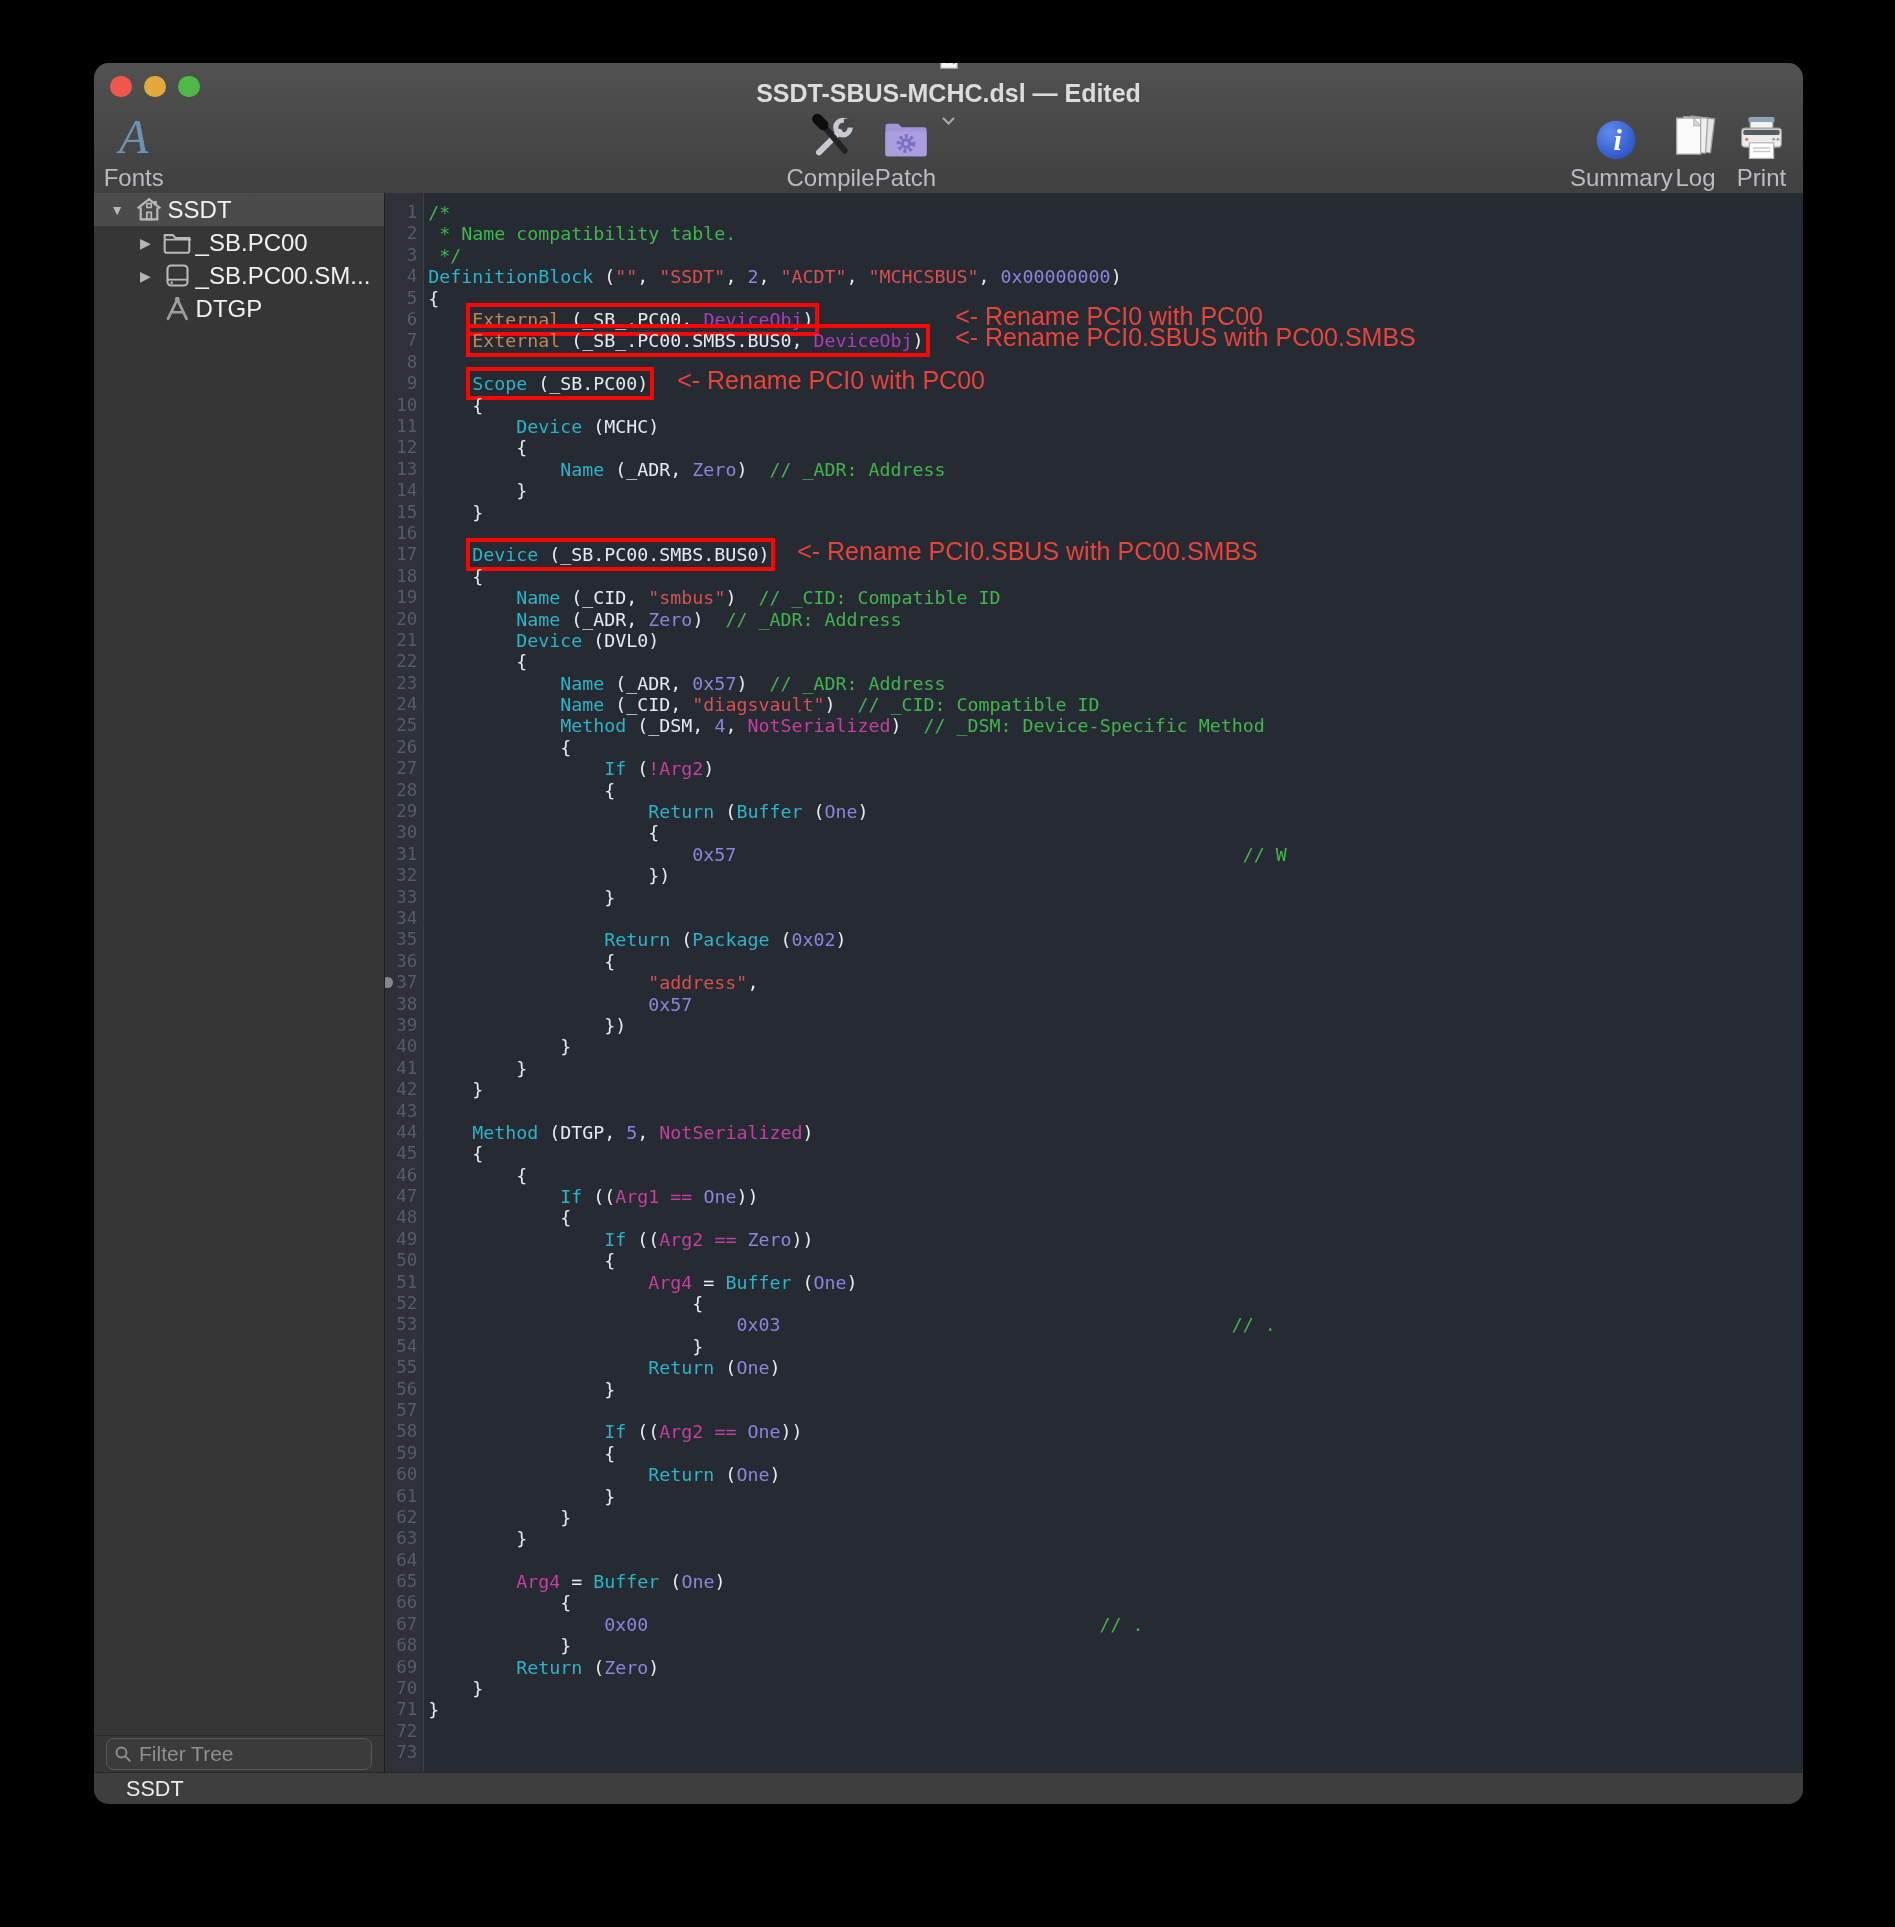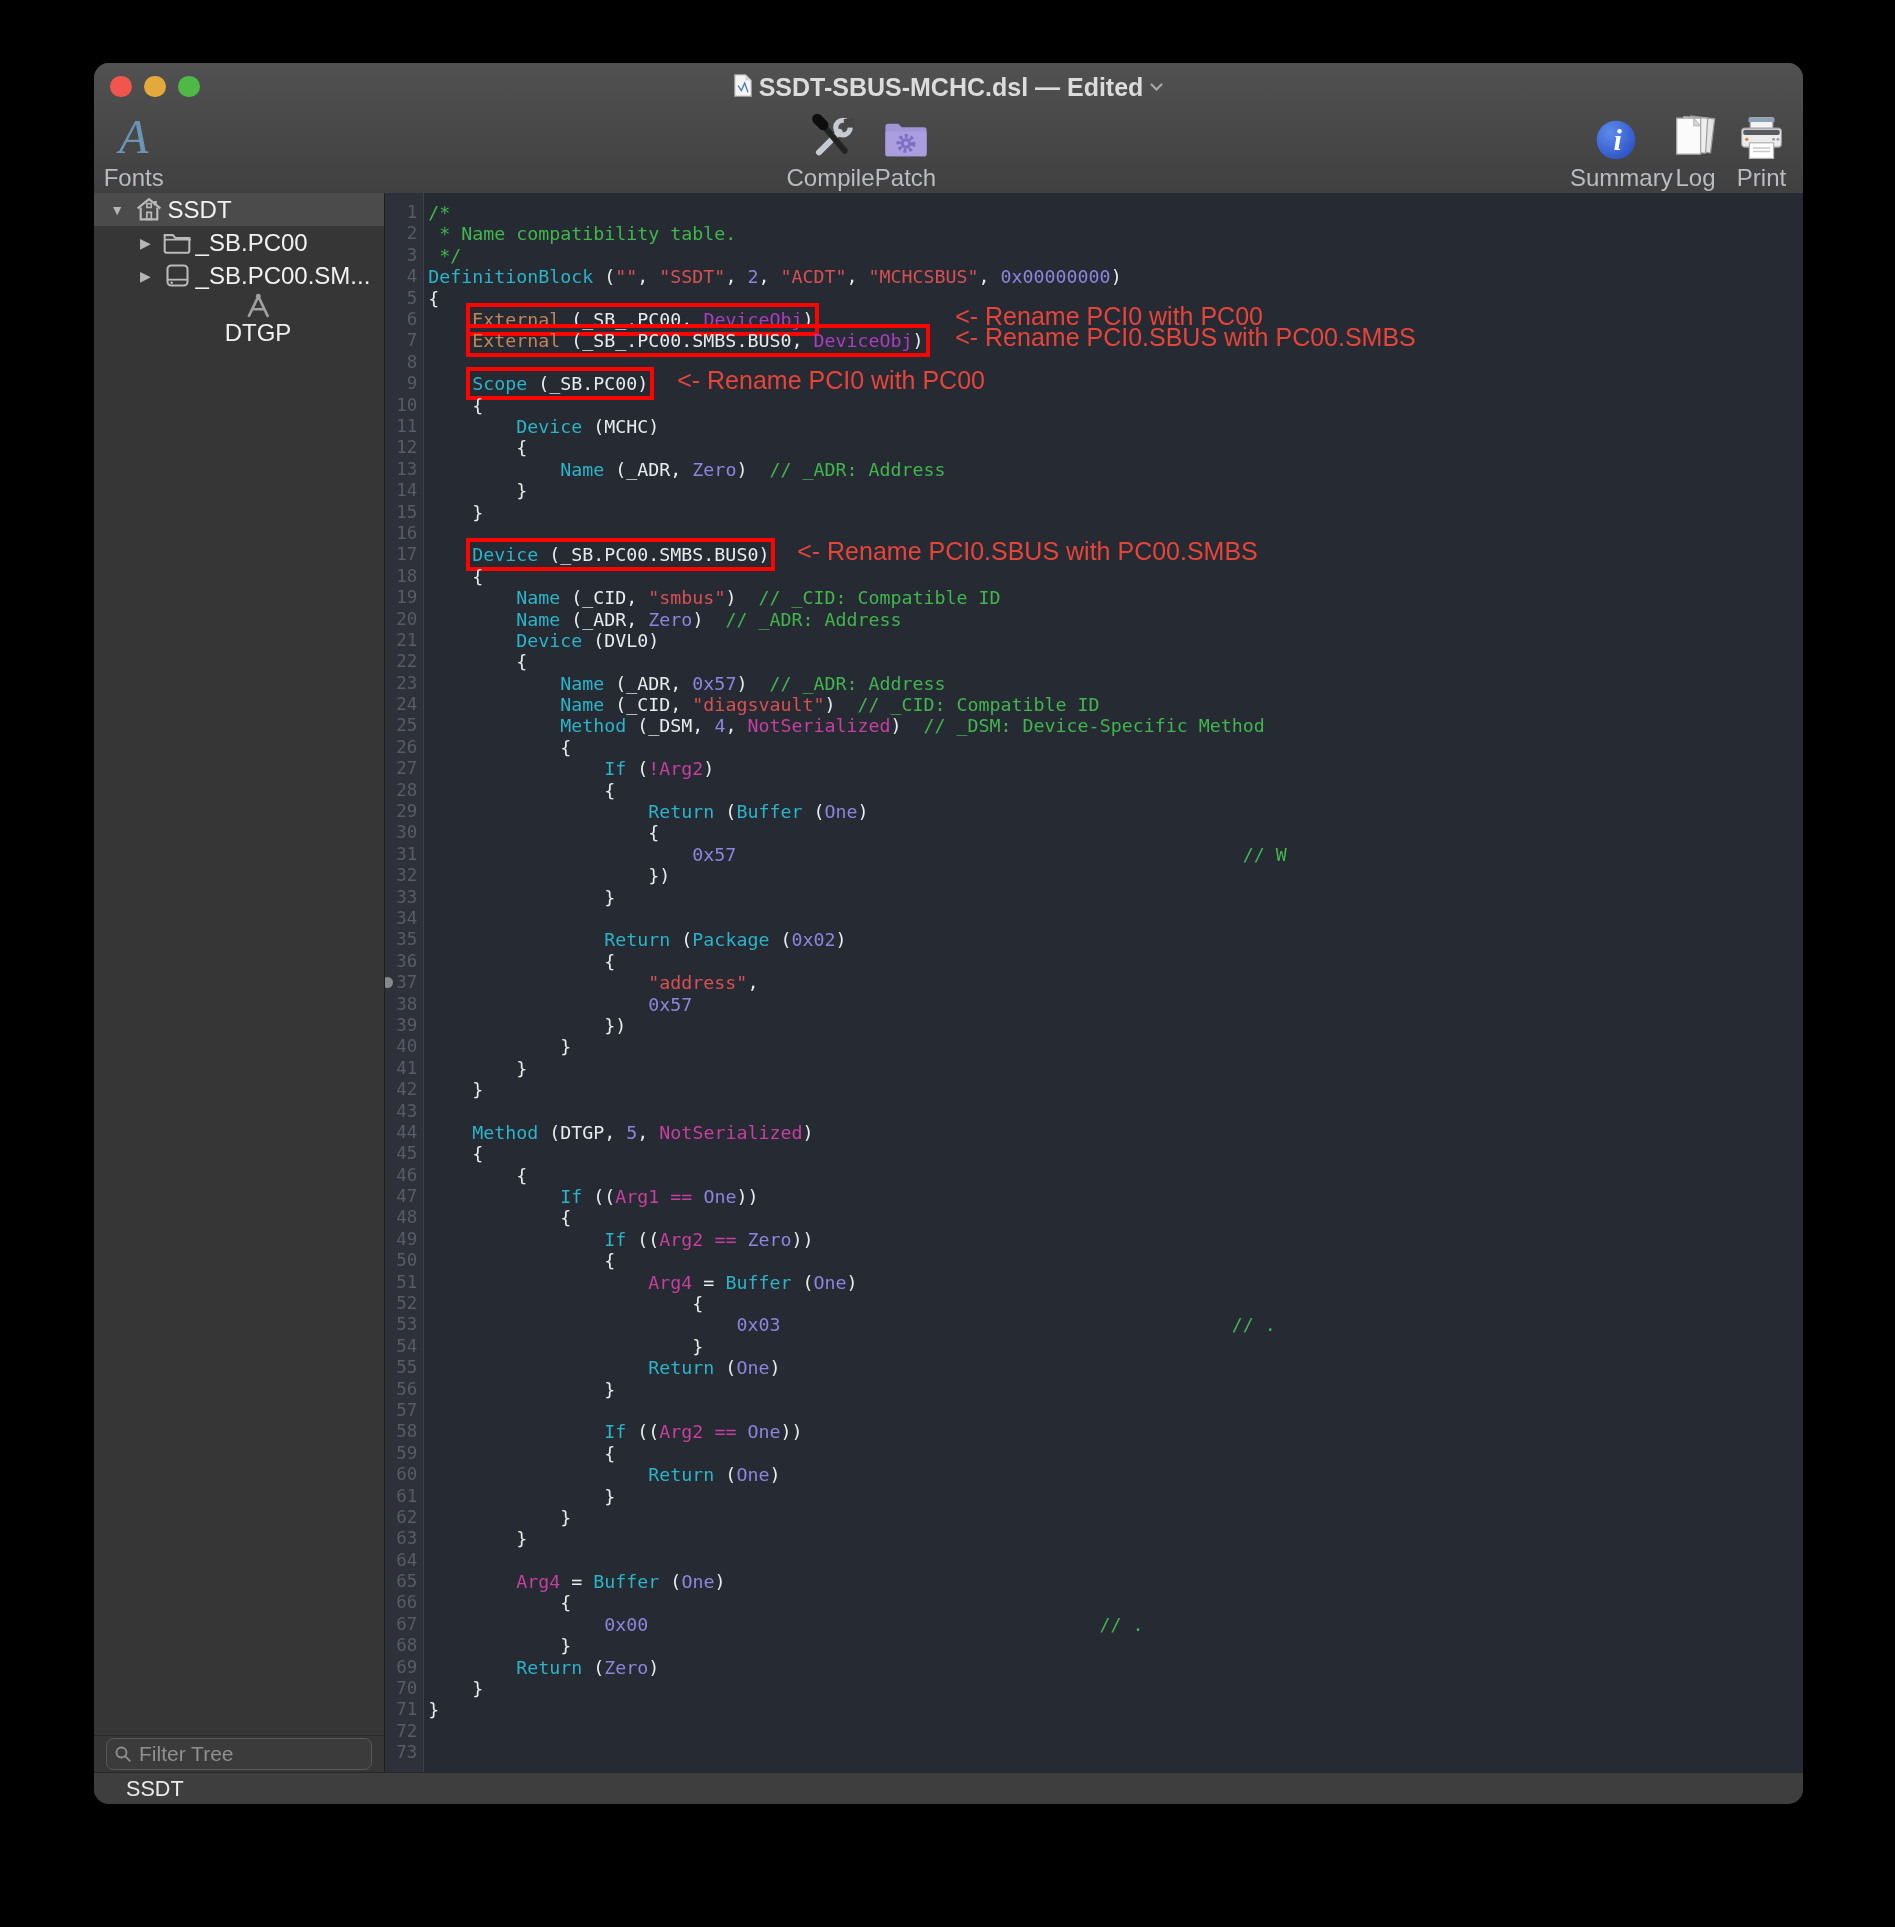--- a/index.html
+++ b/index.html
@@ -10,21 +10,21 @@
 
   
   .chrome{position:absolute;top:0;left:0;right:0;height:130px;
           background:linear-gradient(#515151,#404040);border-bottom:0.8px solid #262626;}
   .lights{position:absolute;top:12.5px;left:16px;display:flex;gap:12.5px;}
   .light{width:21.6px;height:21.6px;border-radius:50%;}
   .light.red{background:#f0564d;}
   .light.yellow{background:#e3a93b;}
   .light.green{background:#4fb948;}
   .title-row{position:absolute;top:8.3px;left:0;right:0;height:32px;display:flex;
-             justify-content:center;align-items:center;gap:6px;}
+             justify-content:center;align-items:center;gap:6px;flex-direction:column;}
   .win-title{font-size:25px;font-weight:600;color:#dcdcdc;}
   .tb-item{position:absolute;top:43px;width:91px;text-align:center;cursor:default;}
   .tb-icon{height:55px;display:flex;align-items:flex-end;justify-content:center;}
   .tb-label{font-size:24px;color:#b9bdc1;margin-top:3px;}
   .fonts-a{font-family:"Liberation Serif",serif;font-style:italic;font-size:48px;
            line-height:48px;color:#6c93b5;}
   .tb-fonts{left:-5.8px;}  .tb-compile{left:691px;} .tb-patch{left:766px;}
   .tb-summary{left:1476px;} .tb-log{left:1556px;} .tb-print{left:1622px;}
 
   
@@ -205,21 +205,21 @@
               <span class="disclosure">▶</span>
               <span class="tree-icon">
                 <svg width="25" height="25" viewBox="0 0 30 30">
                   <rect x="3" y="3" width="24" height="24" rx="4.5" fill="none" stroke="#b9b9b9" stroke-width="2.5"></rect>
                   <line x1="3.5" y1="20" x2="26.5" y2="20" stroke="#b9b9b9" stroke-width="2.2"></line>
                   <circle cx="8" cy="23.6" r="1.5" fill="#b9b9b9"></circle>
                 </svg>
               </span>
               <span>_SB.PC00.SM...</span>
             </div>
-            <div class="tree-row" style="padding-left: 38px; flex-direction: column;">
+            <div class="tree-row" style="padding-left: 38px;">
               <span class="disclosure"></span>
               <span class="tree-icon">
                 <svg width="26.6" height="26.6" viewBox="0 0 30 30">
                   <path d="M15 5 L4.5 27 M15 5 L25.5 27 M8.5 19.5 H21.5" stroke="#9f9f9f" stroke-width="3" fill="none" stroke-linecap="round"></path>
                   <circle cx="15" cy="4.8" r="2.7" fill="#9f9f9f"></circle>
                 </svg>
               </span>
               <span>DTGP</span>
             </div>
           </div>

